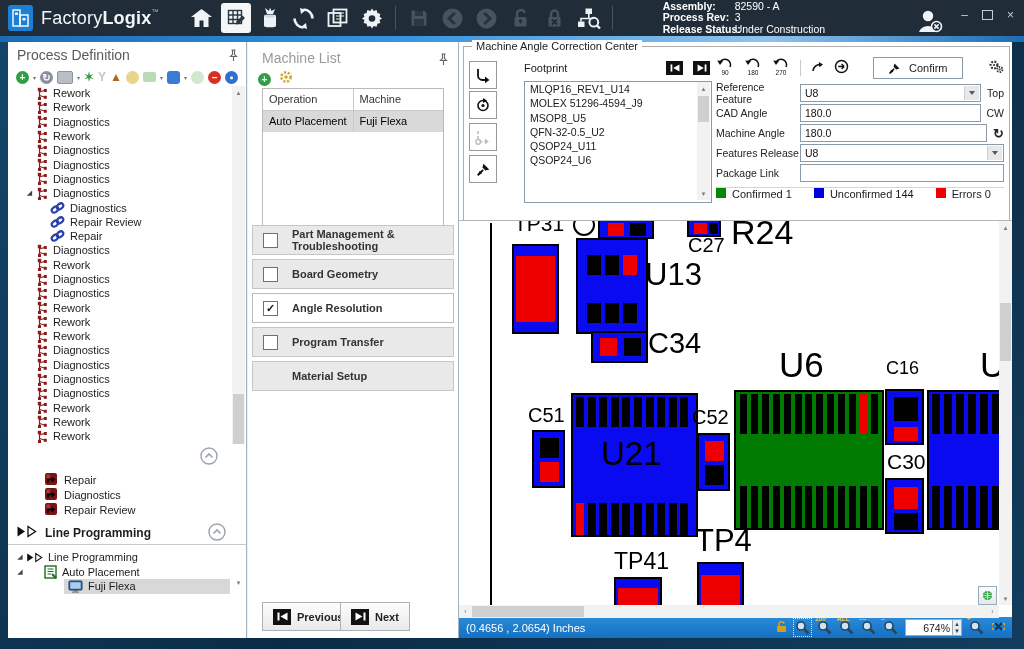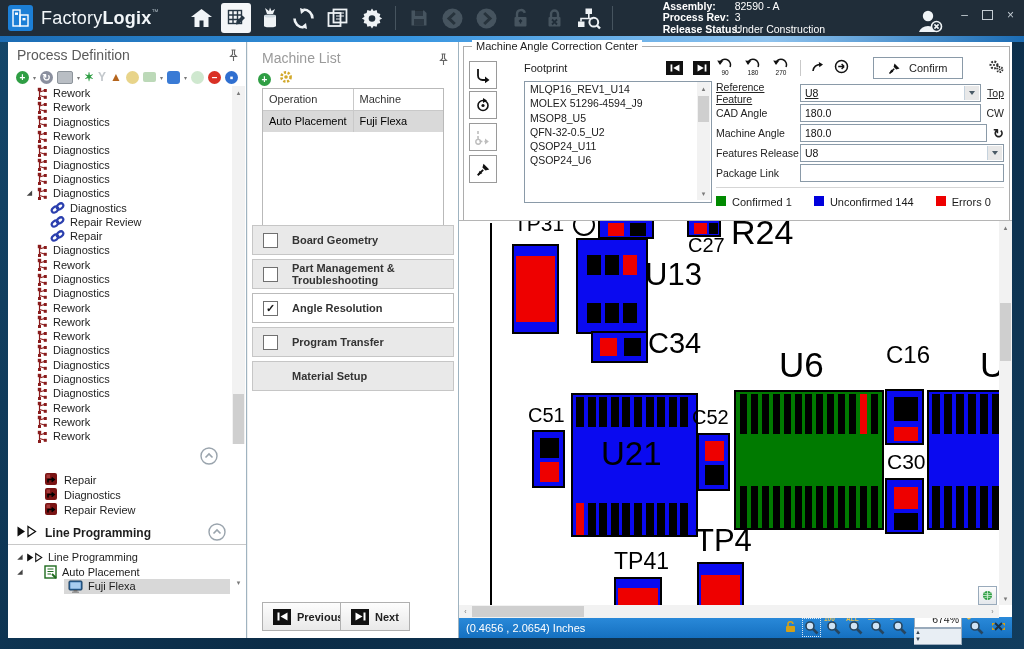--- a/index.html
+++ b/index.html
@@ -70,21 +70,21 @@
   .fp-row{height:14.3px;line-height:14.3px;font-size:10.5px;color:#1a1a1a;padding-left:5px;white-space:nowrap;}
   .fp-sel{background:#bcd8f2;}
   .form{position:absolute;left:252px;top:10px;width:288px;}
   .ftoolbar{display:flex;align-items:center;height:22px;gap:10px;}
   .frow{display:flex;align-items:center;height:20px;font-size:10.5px;color:#222;}
   .flabel{width:84px;flex:none;}
   .finput{height:16px;border:1px solid #8a9aa8;background:#fff;font-size:10.5px;display:flex;align-items:center;padding-left:4px;position:relative;color:#111;}
   .combo-arrow{position:absolute;right:1px;top:1px;bottom:1px;width:14px;background:#e8e8e8;border-left:1px solid #c5d2dd;display:flex;align-items:center;justify-content:center;}
   .tri-dn{width:0;height:0;border-left:3.5px solid transparent;border-right:3.5px solid transparent;border-top:4.5px solid #4a5a66;}
   .fanno{margin-left:6px;font-size:10.5px;color:#222;}
-  .legend{display:flex;align-items:center;gap:22px;font-size:11px;color:#1a1a1a;margin-top:8px;}
+  .legend{display:flex;align-items:center;gap:22px;font-size:11px;color:#1a1a1a;margin-top:0;}
   .lgsq{width:10px;height:10px;display:inline-block;margin-right:6px;flex:none;}
   .confirmbtn{height:20px;border:1px solid #8a9aa8;background:#fff;display:flex;align-items:center;gap:8px;font-size:11px;color:#222;padding:0 14px;}
   
   .pcbview{position:absolute;left:0;top:178px;width:553px;height:397px;background:#fff;border-top:1px solid #b5b5b5;overflow:hidden;}
   .pcb-label{position:absolute;color:#000;font-family:"Liberation Sans",sans-serif;white-space:nowrap;z-index:5;}
   .comp{position:absolute;border:2px solid #000;box-sizing:border-box;z-index:2;}
   .part{position:absolute;}
   .hscroll{position:absolute;left:0;top:384px;width:540px;height:13px;background:#f2f2f2;z-index:8;}
   .hthumb{position:absolute;top:1px;height:11px;background:#cfcfcf;}
   .pcb-vscroll{position:absolute;left:540px;top:0;width:13px;height:384px;background:#f2f2f2;z-index:8;}
@@ -816,25 +816,25 @@
         </div>
         <div class="mtr mrow-sel">
           <div class="mtd">Auto Placement</div>
           <div class="mtd">Fuji Flexa</div>
         </div>
         <div class="mtbody"></div>
       </div>
       <div class="acc" style="top:183px;">
           <div class="accrow">
             <span class="cb"></span>
-            <span>Board Geometry</span>
+            <span>Part Management &amp; Troubleshooting</span>
           </div>
           <div class="accrow">
             <span class="cb"></span>
-            <span>Part Management &amp; Troubleshooting</span>
+            <span>Board Geometry</span>
           </div>
           <div class="accrow active">
             <span class="cb">✓</span>
             <span>Angle Resolution</span>
           </div>
           <div class="accrow">
             <span class="cb"></span>
             <span>Program Transfer</span>
           </div>
           <div class="accrow">
@@ -961,21 +961,21 @@
               <span>Confirm</span>
             </span>
             <span style="margin-left:auto;"><svg width="16" height="15" viewBox="0 0 16 15">
                   <circle cx="6" cy="6" r="3.4" fill="none" stroke="#333" stroke-width="2.2" stroke-dasharray="1.8 1.4"></circle>
                   <circle cx="6" cy="6" r="1.1" fill="#333"></circle>
                   <circle cx="11.8" cy="10.5" r="2.6" fill="none" stroke="#333" stroke-width="2" stroke-dasharray="1.5 1.2"></circle>
                   <circle cx="11.8" cy="10.5" r="0.9" fill="#333"></circle>
                 </svg></span>
           </div>
 
-          <div class="frow" style="margin-top:4px;text-decoration:underline;">
+          <div class="frow" style="margin-top:4px;">
             <span class="flabel">Reference Feature</span>
             <span class="finput" style="width:200px;">
                 <span>U8</span>
                 <span class="combo-arrow">
                   <span class="tri-dn"></span>
                 </span>
               </span>
             <span class="fanno">Top</span>
           </div>
           <div class="frow">
@@ -1133,21 +1133,21 @@
             </div>
             <span class="pcb-label" style="left: 55px; top: -9px; font-size: 21px;">TP31</span>
             <span class="pcb-label" style="left: 186px; top: 36px; font-size: 31px;">U13</span>
             <span class="pcb-label" style="left: 189px; top: 106px; font-size: 29px;">C34</span>
             <span class="pcb-label" style="left: 229px; top: 13px; font-size: 20px;">C27</span>
             <span class="pcb-label" style="left: 272px; top: -8px; font-size: 34px;">R24</span>
             <span class="pcb-label" style="left: 69px; top: 183px; font-size: 20px;">C51</span>
             <span class="pcb-label" style="left: 142px; top: 214px; font-size: 33px;">U21</span>
             <span class="pcb-label" style="left: 233px; top: 185px; font-size: 20px;">C52</span>
             <span class="pcb-label" style="left: 320px; top: 124px; font-size: 35px;">U6</span>
-            <span class="pcb-label" style="left: 427px; top: 120px; font-size: 24px;">C16</span>
+            <span class="pcb-label" style="left: 427px; top: 137px; font-size: 18px;">C16</span>
             <span class="pcb-label" style="left: 428px; top: 229px; font-size: 21px;">C30</span>
             <span class="pcb-label" style="left: 521px; top: 124px; font-size: 35px;">U</span>
             <span class="pcb-label" style="left: 155px; top: 327px; font-size: 23px;">TP41</span>
             <span class="pcb-label" style="left: 236px; top: 302px; font-size: 31px;">TP4</span>
           </div>
         <div class="pcb-vscroll">
           <div class="sarrow" style="top:0;">▴</div>
           <div class="vthumb" style="top:82px;height:58px;"></div>
           <div class="sarrow" style="bottom:0;">▾</div>
         </div>
@@ -1198,21 +1198,21 @@
               </svg>
               <span class="magbadge">––</span>
             </span>
           <span class="magwrap" id="magOut">
               <svg width="15" height="15" viewBox="0 0 15 15">
                 <circle cx="6" cy="6" r="4" fill="#cfe3f5" stroke="#27455e" stroke-width="1.6"></circle>
                 <path d="M9 9 L13.5 13.5" stroke="#27455e" stroke-width="2.6"></path>
               </svg>
               <span class="magbadge">–</span>
             </span>
-          <span style="display:inline-flex;flex-direction:column;">
+          <span style="display:inline-flex;">
             <span class="spin">674%</span>
             <span class="spinarrows">
                 <span>▲</span>
                 <span>▼</span>
               </span>
           </span>
           <span class="magwrap" id="magIn">
               <svg width="15" height="15" viewBox="0 0 15 15">
                 <circle cx="6" cy="6" r="4" fill="#cfe3f5" stroke="#27455e" stroke-width="1.6"></circle>
                 <path d="M9 9 L13.5 13.5" stroke="#27455e" stroke-width="2.6"></path>

